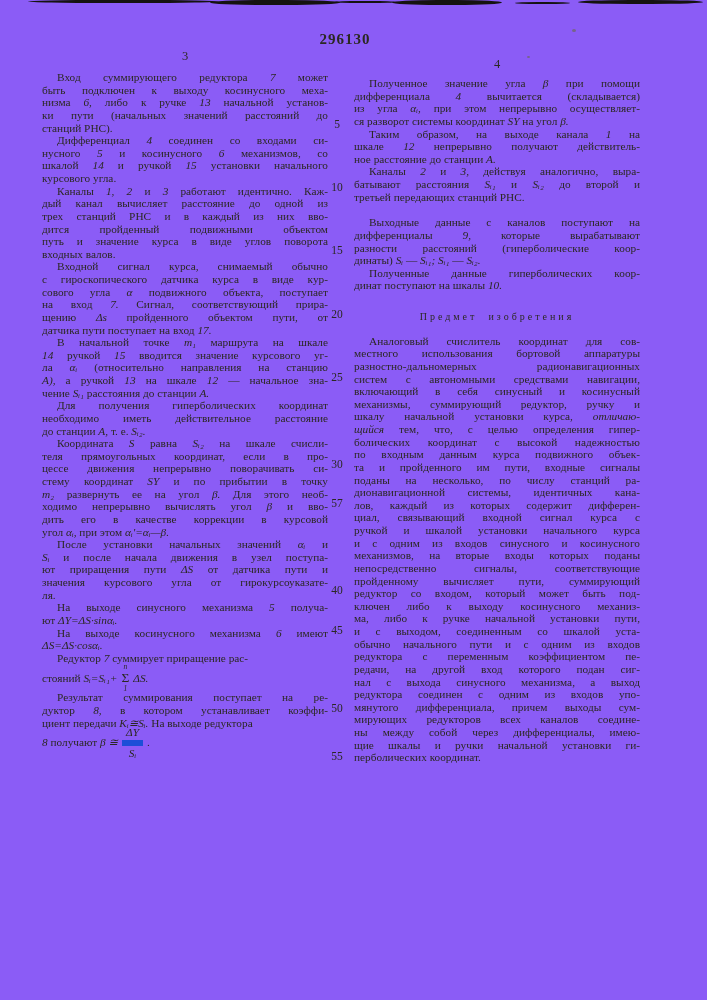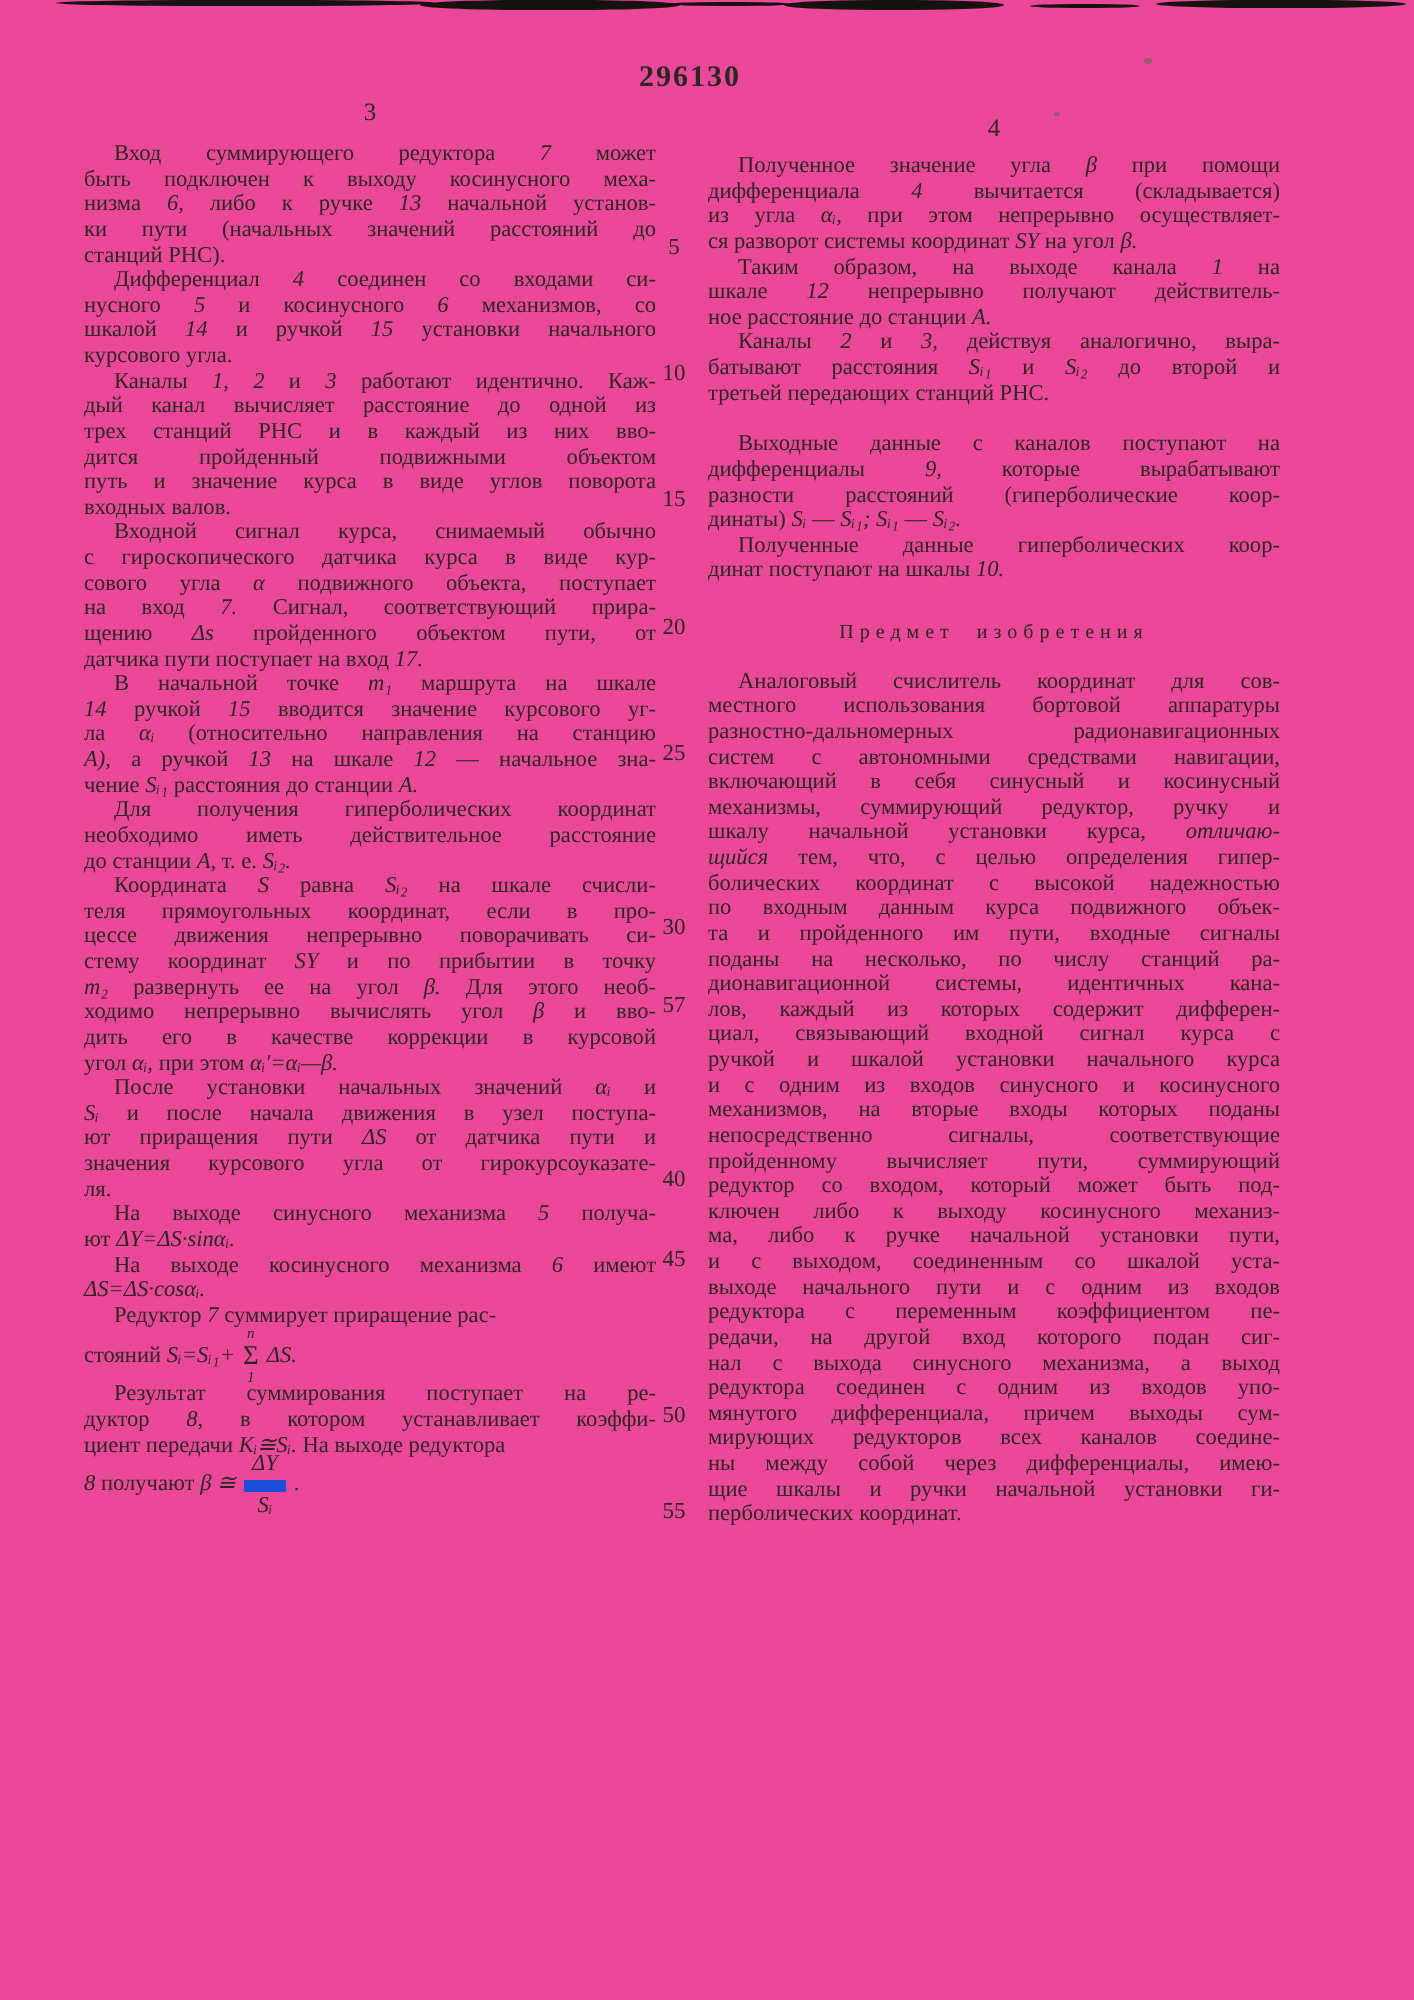--- a/index.html
+++ b/index.html
@@ -45,21 +45,21 @@
   .sum .sig { display:block; font-size:13.5px; line-height:1; }
   .frac { display:inline-block; text-align:center; margin:0 4px; vertical-align:middle; }
   .frac .num { display:block; font-style:italic; padding:0 4px 1px 4px; border-bottom:6px solid #1d4ed8; line-height:1.1; }
   .frac .den { display:block; font-style:italic; padding-top:1px; line-height:1.1; }
 
   .gutter-num { position:absolute; left:322px; width:30px; text-align:center; font-size:11.5px; }
 </style>
 </head>
 <body>
 
-<div id="page" style="background: #ec4899; color: rgb(43, 40, 34);">
+<div id="page" style="background: #8b5cf6; color: rgb(43, 40, 34);">
 
   <div class="streak" style="left:28px;top:0;width:190px;height:3px;"></div>
   <div class="streak" style="left:210px;top:0;width:130px;height:5px;"></div>
   <div class="streak" style="left:335px;top:1px;width:60px;height:2px;"></div>
   <div class="streak" style="left:392px;top:0;width:110px;height:5px;"></div>
   <div class="streak" style="left:515px;top:2px;width:55px;height:2px;"></div>
   <div class="streak" style="left:578px;top:0;width:125px;height:4px;"></div>
   <div class="speck" style="left:572px;top:29px;width:4px;height:3px;"></div>
   <div class="speck" style="left:527px;top:56px;width:3px;height:2px;"></div>
 
@@ -185,21 +185,21 @@
       <div class="line">циал, связывающий входной сигнал курса с</div>
       <div class="line">ручкой и шкалой установки начального курса</div>
       <div class="line">и с одним из входов синусного и косинусного</div>
       <div class="line">механизмов, на вторые входы которых поданы</div>
       <div class="line">непосредственно сигналы, соответствующие</div>
       <div class="line">пройденному вычисляет пути, суммирующий</div>
       <div class="line">редуктор со входом, который может быть под-</div>
       <div class="line">ключен либо к выходу косинусного механиз-</div>
       <div class="line">ма, либо к ручке начальной установки пути,</div>
       <div class="line">и с выходом, соединенным со шкалой уста-</div>
-      <div class="line">выходе начального пути и с одним из входов</div>
+      <div class="line">обычно начального пути и с одним из входов</div>
       <div class="line">редуктора с переменным коэффициентом пе-</div>
       <div class="line">редачи, на другой вход которого подан сиг-</div>
       <div class="line">нал с выхода синусного механизма, а выход</div>
       <div class="line">редуктора соединен с одним из входов упо-</div>
       <div class="line">мянутого дифференциала, причем выходы сум-</div>
       <div class="line">мирующих редукторов всех каналов соедине-</div>
       <div class="line">ны между собой через дифференциалы, имею-</div>
       <div class="line">щие шкалы и ручки начальной установки ги-</div>
       <div class="line endp">перболических координат.</div>
     </div>

